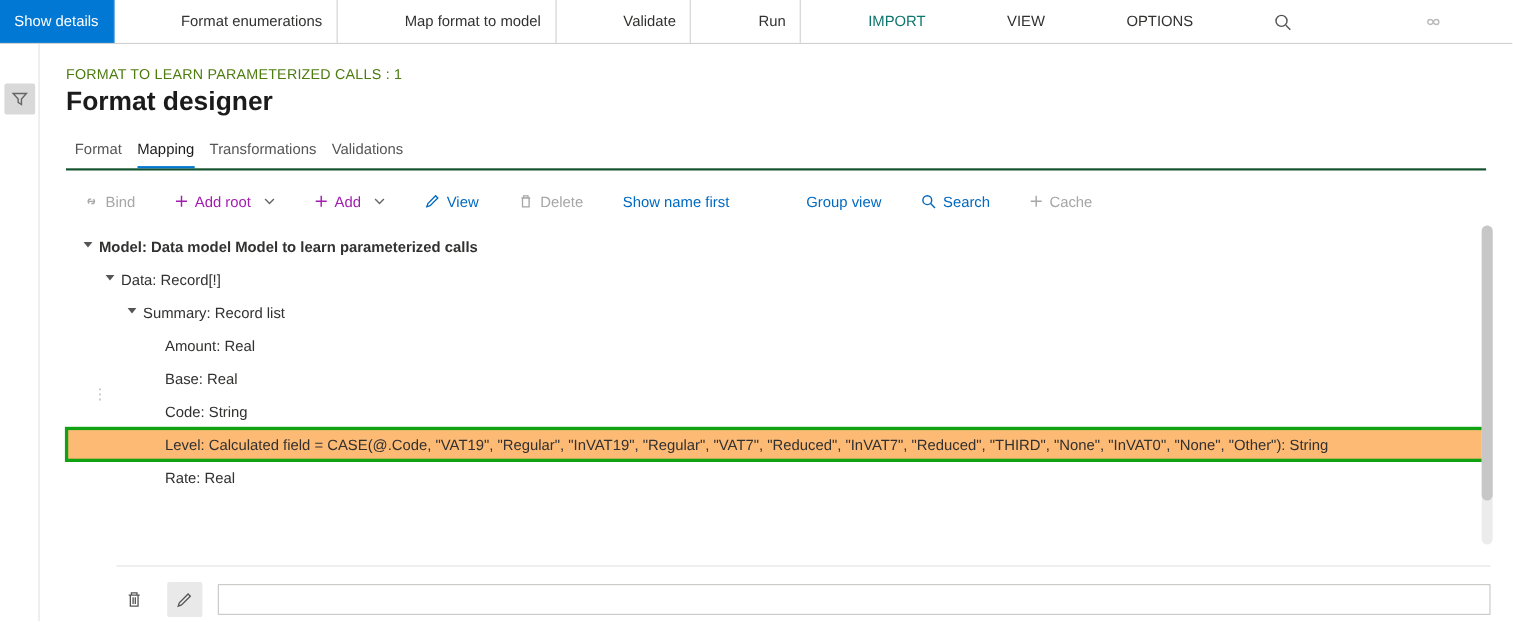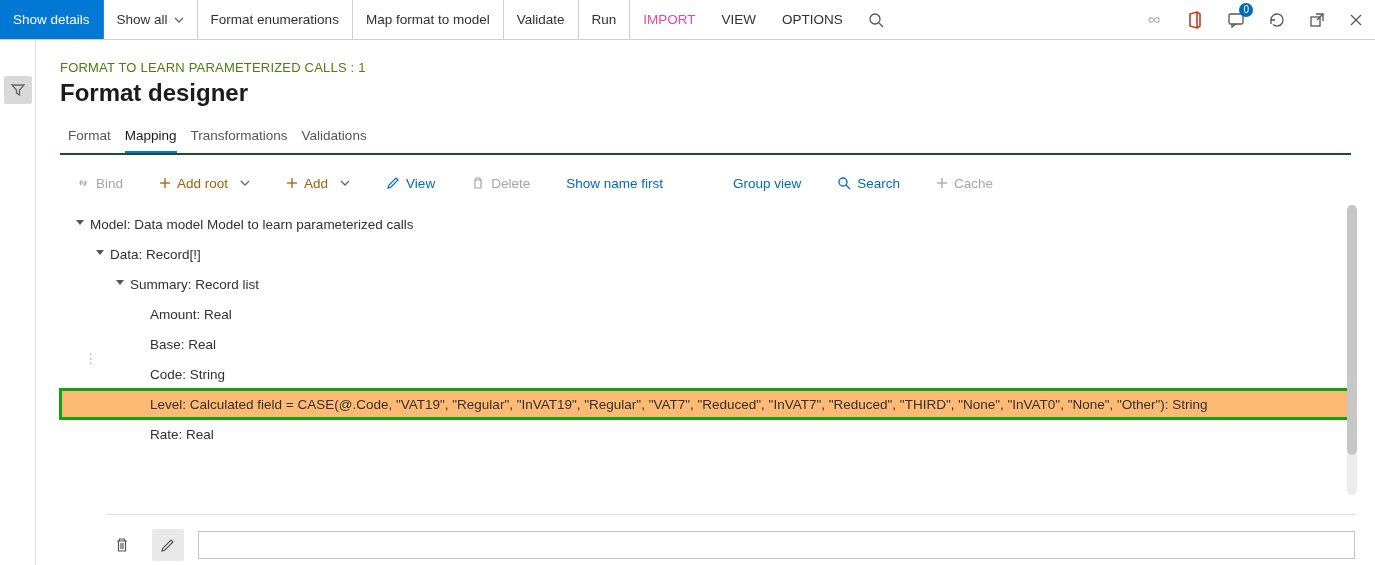--- a/index.html
+++ b/index.html
@@ -1,24 +1,24 @@
 <!DOCTYPE html>
 <html><head>
 <meta charset="utf-8">
 <style>
   * { box-sizing: border-box; margin: 0; padding: 0; }
   html, body { width: 1375px; height: 565px; font-family: "Segoe UI", Arial, sans-serif; font-size: 13.5px; color: #323130; overflow: hidden; }
 
   
-  .cmdbar { display:flex; align-items:stretch; height:40px; border-bottom:1px solid #d0d0d0; background:#fff; }
+  .cmdbar { display:flex; align-items:stretch; height:40px; border-bottom:1px solid #d0d0d0; background:#fff;gap:48px; }
   .cmdbar .btn { display:flex; align-items:center; padding:0 13px; height:100%; border-right:1px solid #d0d0d0; cursor:pointer; white-space:nowrap; }
   .cmdbar .btn.noborder { border-right:none; }
   .cmdbar .btn.primary { background:#0078d4; color:#fff; border-right:1px solid #2b88d8; }
   .cmdbar .spacer { flex:1; }
-  .cmdbar .btn.disabled { color:#ec4899; cursor:default; }
+  .cmdbar .btn.disabled { color:#0f766e; cursor:default; }
   .cmdbar .btn.icononly { padding:0 12px; color:#555; }
   .cmdbar svg { display:block; }
 
   .chev-down { margin-left:6px; }
   .badge-wrap { position:relative; }
   .badge { position:absolute; top:3px; right:4px; background:#0069c0; color:#fff; font-size:10px; border-radius:8px; padding:0 4px; line-height:14px; }
 
   
   .page-wrap { display:flex; height:calc(565px - 40px); }
   .sidebar { width:36px; border-right:1px solid #e1e1e1; padding-top:36px; display:flex; flex-direction:column; align-items:center; color:#888; }
@@ -28,21 +28,21 @@
   .breadcrumb { color:#4d7c0f; font-size:13px; text-transform:uppercase; letter-spacing:.2px; }
   h1.page-title { font-size:24px; font-weight:600; color:#1b1b1b; margin-top:4px; margin-bottom:14px; }
 
   
   .tabs { display:flex; gap:14px; border-bottom:2px solid #14532d; padding-left:8px; margin-bottom:6px; height:34px; align-items:flex-end; }
   .tab { padding-bottom:10px; color:#555; cursor:pointer; }
   .tab.active { color:#1b1b1b; border-bottom:2px solid #0078d4; font-weight:400; padding-bottom:8px; }
 
   
   .toolbar { display:flex; align-items:center; gap:16px; height:44px; padding-left:6px; flex-wrap:nowrap; }
-  .tb { display:flex; align-items:center; padding:4px 10px; cursor:pointer; color:#a16207; gap:6px; border-radius:2px; }
+  .tb { display:flex; align-items:center; padding:4px 10px; cursor:pointer; color:#a21caf; gap:6px; border-radius:2px; }
   .tb.link { color:#0069c0; }
   .tb.disabled { color:#a6a6a6; cursor:default; }
   .tb svg { stroke:currentColor; fill:none; }
 
   
   .tree-outer { position:relative; }
   .tree { padding-top:4px; }
   .trow { display:flex; align-items:center; height:30px; padding-right:10px; white-space:nowrap; }
   .trow .expander { width:20px; display:flex; justify-content:center; color:#666; }
   .trow-label { padding-left:0; }
@@ -61,26 +61,20 @@
   .bottom-bar .field-input { width:100%; height:28px; border:1px solid #c8c6c4; background:#fff; padding:0 8px; }
 </style>
 </head>
 <body>
 
 <div class="cmdbar">
   <div class="btn primary">
     <span>Show details</span>
   </div>
   <div class="btn">
-    <span>Show all</span>
-    <svg class="chev-down" width="10" height="10" viewBox="0 0 10 10">
-        <path d="M1 3 L5 7 L9 3" stroke="#666" fill="none" stroke-width="1.3"></path>
-      </svg>
-  </div>
-  <div class="btn">
     <span>Format enumerations</span>
   </div>
   <div class="btn">
     <span>Map format to model</span>
   </div>
   <div class="btn">
     <span>Validate</span>
   </div>
   <div class="btn">
     <span>Run</span>
@@ -222,21 +216,21 @@
     </div>
 
     <div class="tree-outer">
       <div class="tree">
         <div class="trow" style="padding-left:10px">
           <span class="expander">
             <svg width="10" height="10" viewBox="0 0 10 10">
                 <path d="M1 1 L9 1 L5 6 Z" fill="#555"></path>
               </svg>
           </span>
-          <span class="trow-label" style="font-weight:400">Model: Data model Model to learn parameterized calls</span>
+          <span class="trow-label" style="font-weight:700">Model: Data model Model to learn parameterized calls</span>
         </div>
         <div class="trow" style="padding-left:30px">
           <span class="expander">
             <svg width="10" height="10" viewBox="0 0 10 10">
                 <path d="M1 1 L9 1 L5 6 Z" fill="#555"></path>
               </svg>
           </span>
           <span class="trow-label">Data: Record[!]</span>
         </div>
         <div class="trow" style="padding-left:50px">

